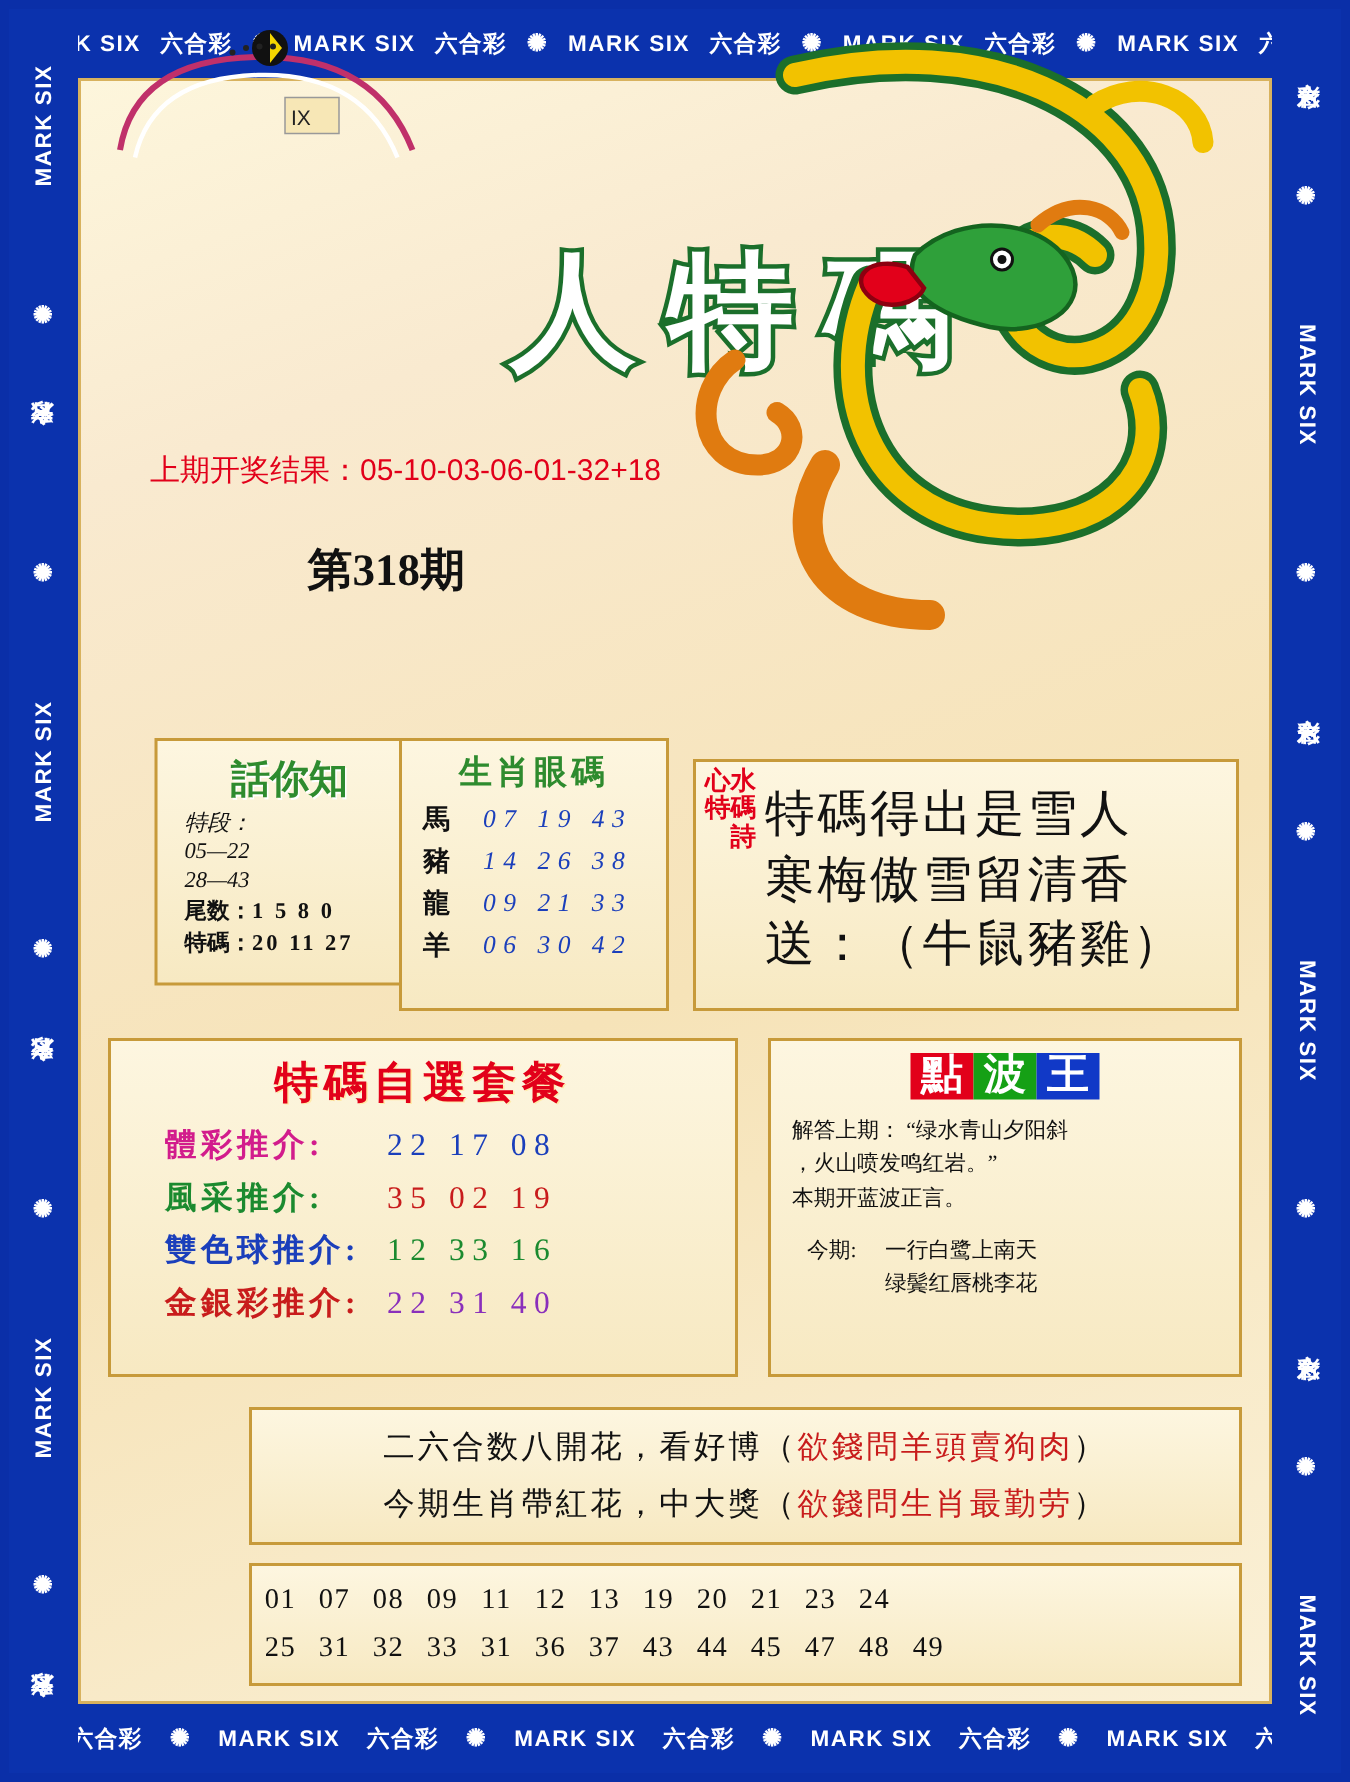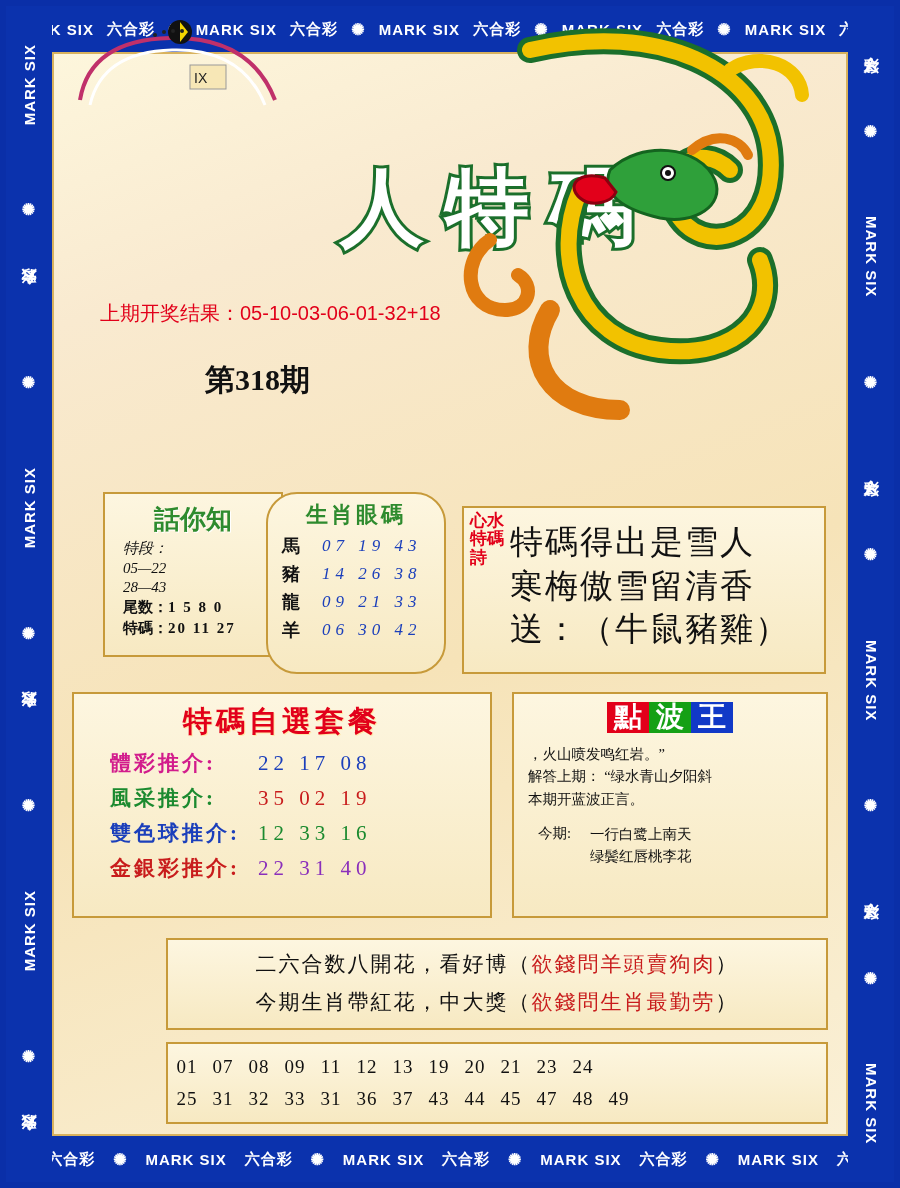--- a/index.html
+++ b/index.html
@@ -137,21 +137,21 @@
     font-family: "Liberation Serif", serif;
     font-size: 15px;
     color: #111;
     margin: 2px 0 0 18px;
     font-style: italic;
   }
   .kv b { font-style: normal; font-weight: bold; }
   .kv .nums { letter-spacing: 2px; font-style: normal; font-weight: bold; }
 
   
-  #box-shengxiao { left: 266px; top: 492px; width: 180px; height: 182px; border-radius: 31px; }
+  #box-shengxiao { left: 266px; top: 492px; width: 180px; height: 182px; }
   .sx-title {
     text-align: center;
     font-size: 22px;
     font-weight: bold;
     color: #2e8b2e;
     font-family: "Liberation Serif", serif;
     margin-top: 6px;
     letter-spacing: 3px;
   }
   .sx-row {
@@ -176,21 +176,21 @@
   
   #box-poem { left: 462px; top: 506px; width: 364px; height: 168px; }
   .poem-label {
     position: absolute;
     left: 6px; top: 4px;
     width: 34px;
     font-size: 17px;
     font-weight: bold;
     color: #e2001a;
     line-height: 1.08;
-    text-align: left;
+    text-align: right;
     font-family: "Liberation Serif", serif;
   }
   .poem-body {
     margin-left: 46px;
     margin-top: 12px;
     font-family: Liberation Sans, sans-serif;
     font-size: 33px;
     color: #111;
     line-height: 1.32;
     letter-spacing: 2px;
@@ -506,22 +506,22 @@
     </div>
   </div>
 
   <div class="box" id="box-dianbo">
     <div class="dianbo-header">
       <span class="dianbo-char ch-red">點</span>
       <span class="dianbo-char ch-green">波</span>
       <span class="dianbo-char ch-blue">王</span>
     </div>
     <div class="dianbo-text">
+      <div>解答上期：  “绿水青山夕阳斜</div>
       <div>，火山喷发鸣红岩。”</div>
-      <div>解答上期：  “绿水青山夕阳斜</div>
       <div>本期开蓝波正言。</div>
     </div>
     <div class="dianbo-now">
       <div class="lab">今期:</div>
       <div class="lines">
         <div>一行白鹭上南天</div>
         <div>绿鬓红唇桃李花</div>
       </div>
     </div>
   </div>

